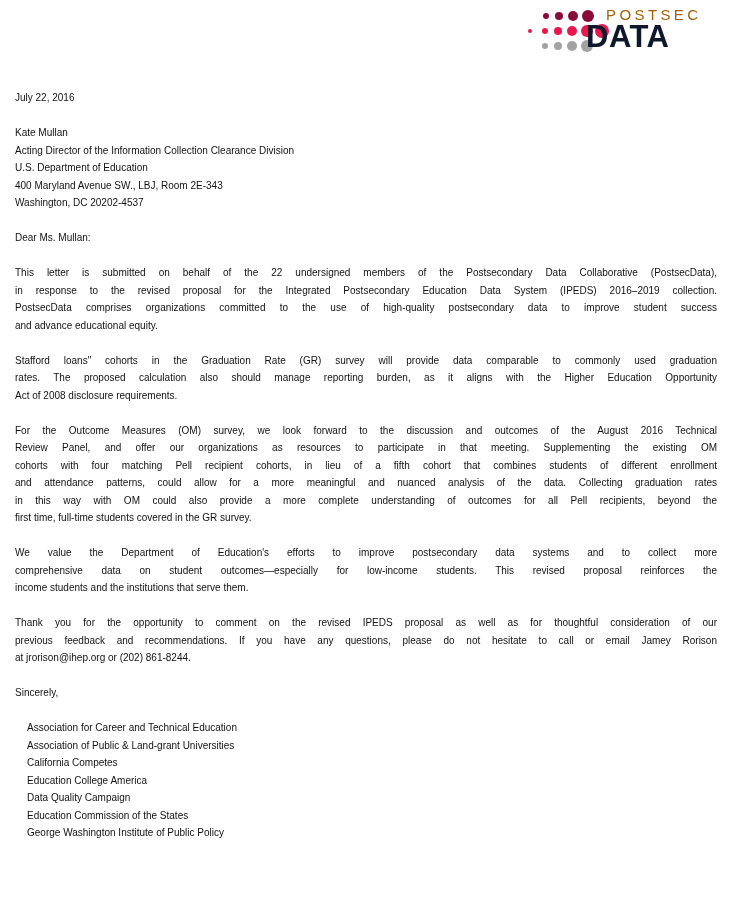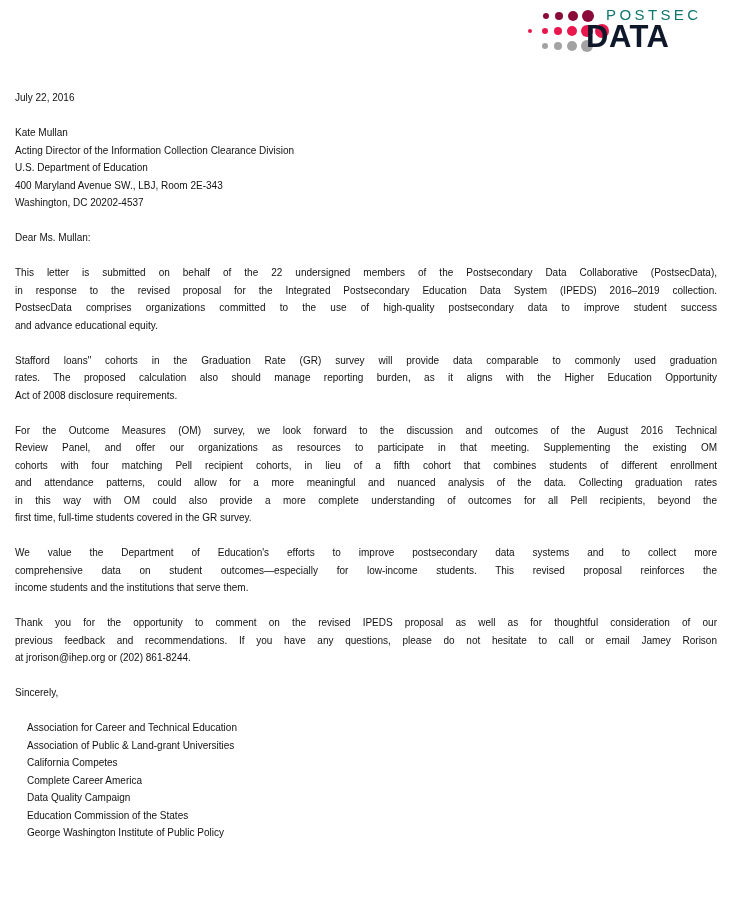--- a/index.html
+++ b/index.html
@@ -8,21 +8,21 @@
       font-family: "Liberation Sans", "DejaVu Sans", sans-serif;
       color: #111111;
     }
     .logo {
       position: absolute; left: 522px; top: 6px; width: 200px; height: 48px;
     }
     .dots { position: absolute; left: 0; top: 0; width: 80px; height: 44px; }
     .dot { position: absolute; border-radius: 50%; }
     .logo-top {
       position: absolute; left: 84px; top: 1px;
-      font-size: 15px; letter-spacing: 3.4px; color: #0f766e; font-weight: normal;
+      font-size: 15px; letter-spacing: 3.4px; color: #a16207; font-weight: normal;
       line-height: 16px;
     }
     .logo-bottom {
       position: absolute; left: 64px; top: 14px;
       font-size: 31px; font-weight: bold; color: #0f172a; letter-spacing: 0.5px;
       line-height: 34px;
     }
     .letter {
       position: absolute; left: 15px; top: 89px; width: 702px;
       font-size: 10px; line-height: 17.5px;
@@ -107,18 +107,18 @@
     <span class="jl">previous feedback and recommendations. If you have any questions, please do not hesitate to call or email Jamey Rorison</span>
     <span class="ll">at jrorison@ihep.org or (202) 861-8244.</span>
   </div>
 
   <div class="block">Sincerely,</div>
 
   <ul class="signatories">
     <li class="line">Association for Career and Technical Education</li>
     <li class="line">Association of Public &amp; Land-grant Universities</li>
     <li class="line">California Competes</li>
-    <li class="line">Complete Career America</li>
+    <li class="line">Education College America</li>
     <li class="line">Data Quality Campaign</li>
     <li class="line">Education Commission of the States</li>
     <li class="line">George Washington Institute of Public Policy</li>
   </ul>
 </div>
 
 </body></html>

